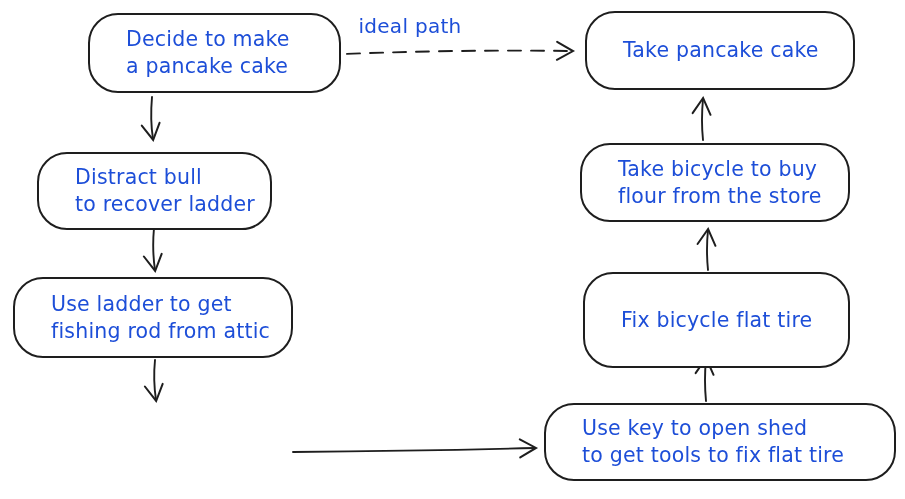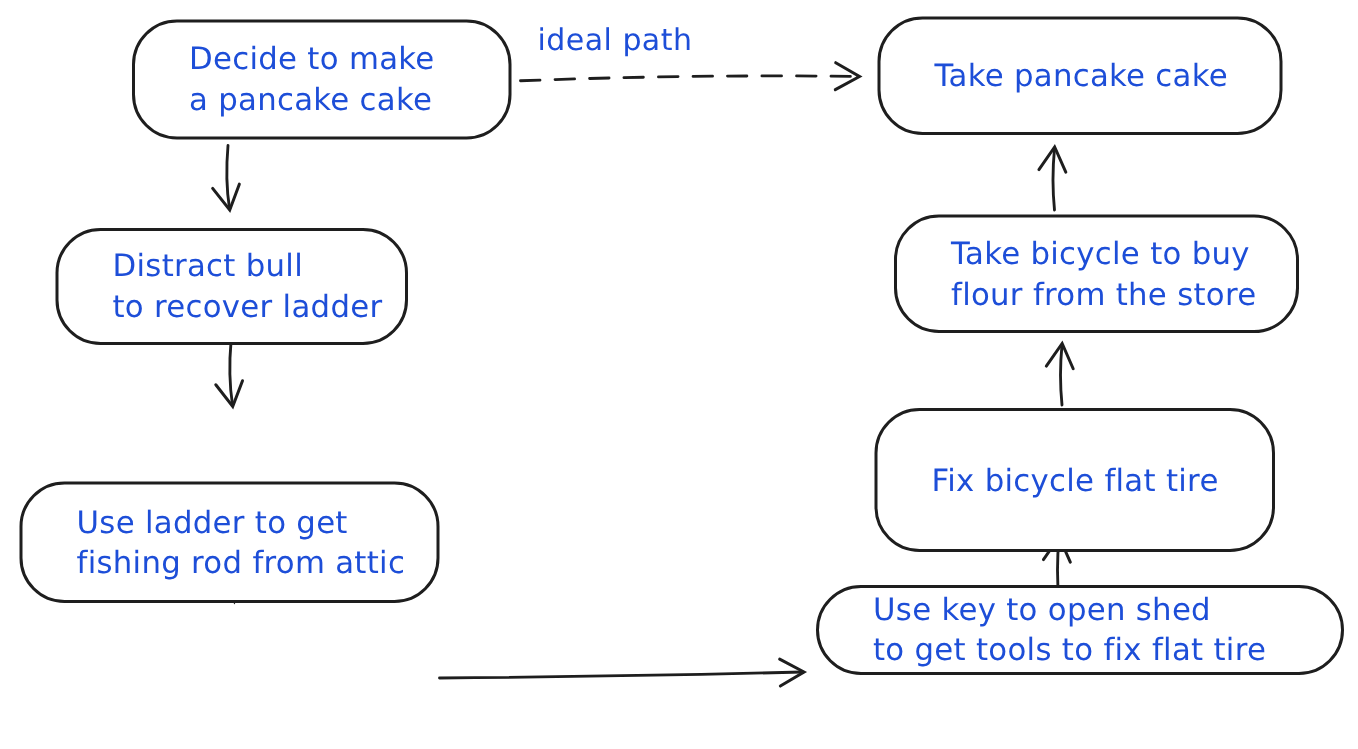--- a/index.html
+++ b/index.html
@@ -77,27 +77,27 @@
   </svg>
 
   <div class="edge-label" style="left:350px; top:14px; width:120px;">ideal path</div>
 
   <div class="node" style="left:40px;  top:13px;  width:253px; height:80px;margin-left:48px;">Decide to make
 a pancake cake</div>
 
   <div class="node" style="left:37px;  top:152px; width:235px; height:78px;">Distract bull
 to recover ladder</div>
 
-  <div class="node" style="left:13px;  top:277px; width:280px; height:81px;margin-top:44px;">Use ladder to get
+  <div class="node" style="left:13px;  top:277px; width:280px; height:81px;">Use ladder to get
 fishing rod from attic</div>
 
 
-  <div class="node" style="left:544px; top:390px; width:352px; height:60px;">Use key to open shed
+  <div class="node" style="left:544px; top:403px; width:352px; height:78px;">Use key to open shed
 to get tools to fix flat tire</div>
 
   <div class="node" style="left:583px; top:272px; width:267px; height:96px;">Fix bicycle flat tire</div>
 
-  <div class="node" style="left:580px; top:143px; width:270px; height:79px;margin-left:16px;">Take bicycle to buy
+  <div class="node" style="left:580px; top:143px; width:270px; height:79px;">Take bicycle to buy
 flour from the store</div>
 
   <div class="node" style="left:585px; top:11px;  width:270px; height:79px;">Take pancake cake</div>
 
 </div>
 
 </body></html>

